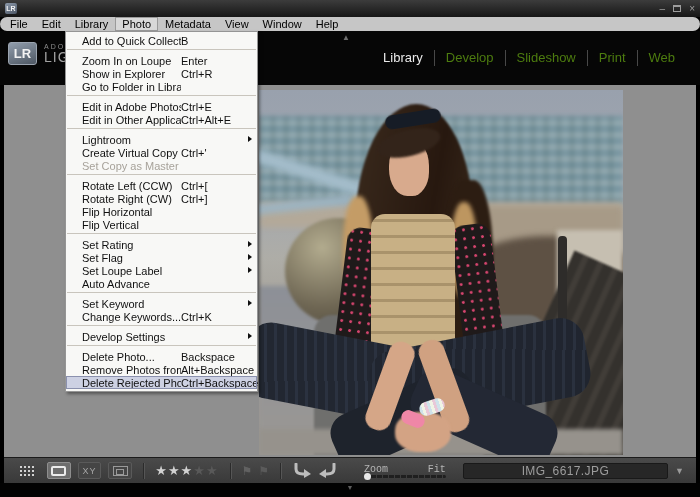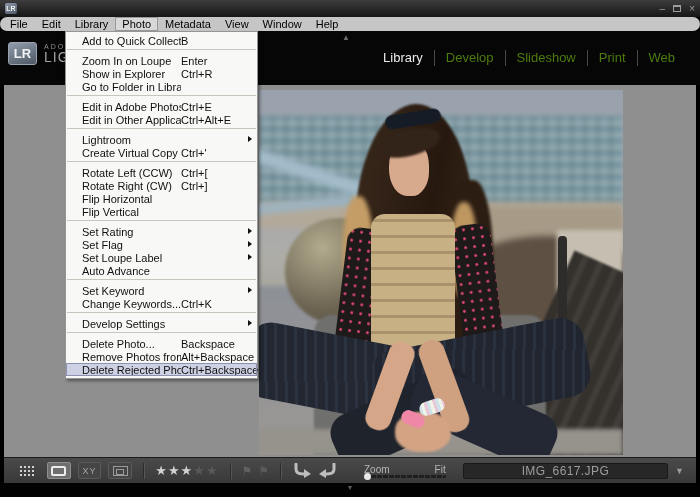--- a/index.html
+++ b/index.html
@@ -108,21 +108,21 @@
   .viewbtn.dim { background:#454545; border:1px solid #5a5a5a; }
   .xy-label { font-size:9px; color:#a6a6a6; letter-spacing:1px; }
   .survey-glyph { width:15px; height:10px; border:1px solid #9a9a9a; position:relative; }
   .survey-glyph::after { content:""; position:absolute; left:2px; top:2px; width:6px; height:4px; border:1px solid #9a9a9a; }
   .tsep { width:1px; height:16px; background:#2b2b2b; box-shadow:1px 0 0 #565656; margin:0 4px; }
   .stars { font-size:13px; letter-spacing:1px; line-height:1; }
   .stars .on { color:#d2d2d2; } .stars .off { color:#595959; }
   .flags { display:flex; gap:6px; font-size:12px; color:#616161; line-height:1; }
   .flag-reject { opacity:.8; }
   .rotate-group { display:flex; gap:6px; align-items:center; }
-  .zoom-group { width:86px; display:flex; flex-direction:column; gap:0; margin-left:19px; }
+  .zoom-group { width:86px; display:flex; flex-direction:column; gap:0; margin-left:19px;font-family:Liberation Mono, monospace; }
   .zoom-labels { display:flex; justify-content:space-between; font-size:10px; color:#b5b5b5; }
   .zoom-track { height:3px; background:#1f1f1f; border-radius:2px; position:relative;
       background-image:repeating-linear-gradient(90deg,#3c3c3c 0 1px,transparent 1px 6px); }
   .zoom-thumb { position:absolute; left:0; top:-2px; width:7px; height:7px; border-radius:50%; background:#e9e9e9; }
   .filename-box { width:216px; height:16px; margin-left:10px; background:#272727; border:1px solid #191919; border-radius:2px;
       color:#9d9d9d; font-size:12px; display:flex; align-items:center; justify-content:center; letter-spacing:.4px; }
   .dd-arrow { margin-left:auto; color:#9a9a9a; font-size:9px; }
 
   
   .bottomstrip { height:14px; background:#020202; position:relative; }
@@ -335,20 +335,25 @@
       <span class="sc"></span>
       <span class="arrow"></span>
     </div>
 
     <div class="mi">
       <span class="lbl">Create Virtual Copy</span>
       <span class="sc">Ctrl+'</span>
 
     </div>
 
+    <div class="mi disabled">
+      <span class="lbl">Set Copy as Master</span>
+      <span class="sc"></span>
+
+    </div>
 
     <div class="mi separator">
       <span class="lbl"></span>
       <span class="sc"></span>
       
     </div>
 
     <div class="mi">
       <span class="lbl">Rotate Left (CCW)</span>
       <span class="sc">Ctrl+[</span>

